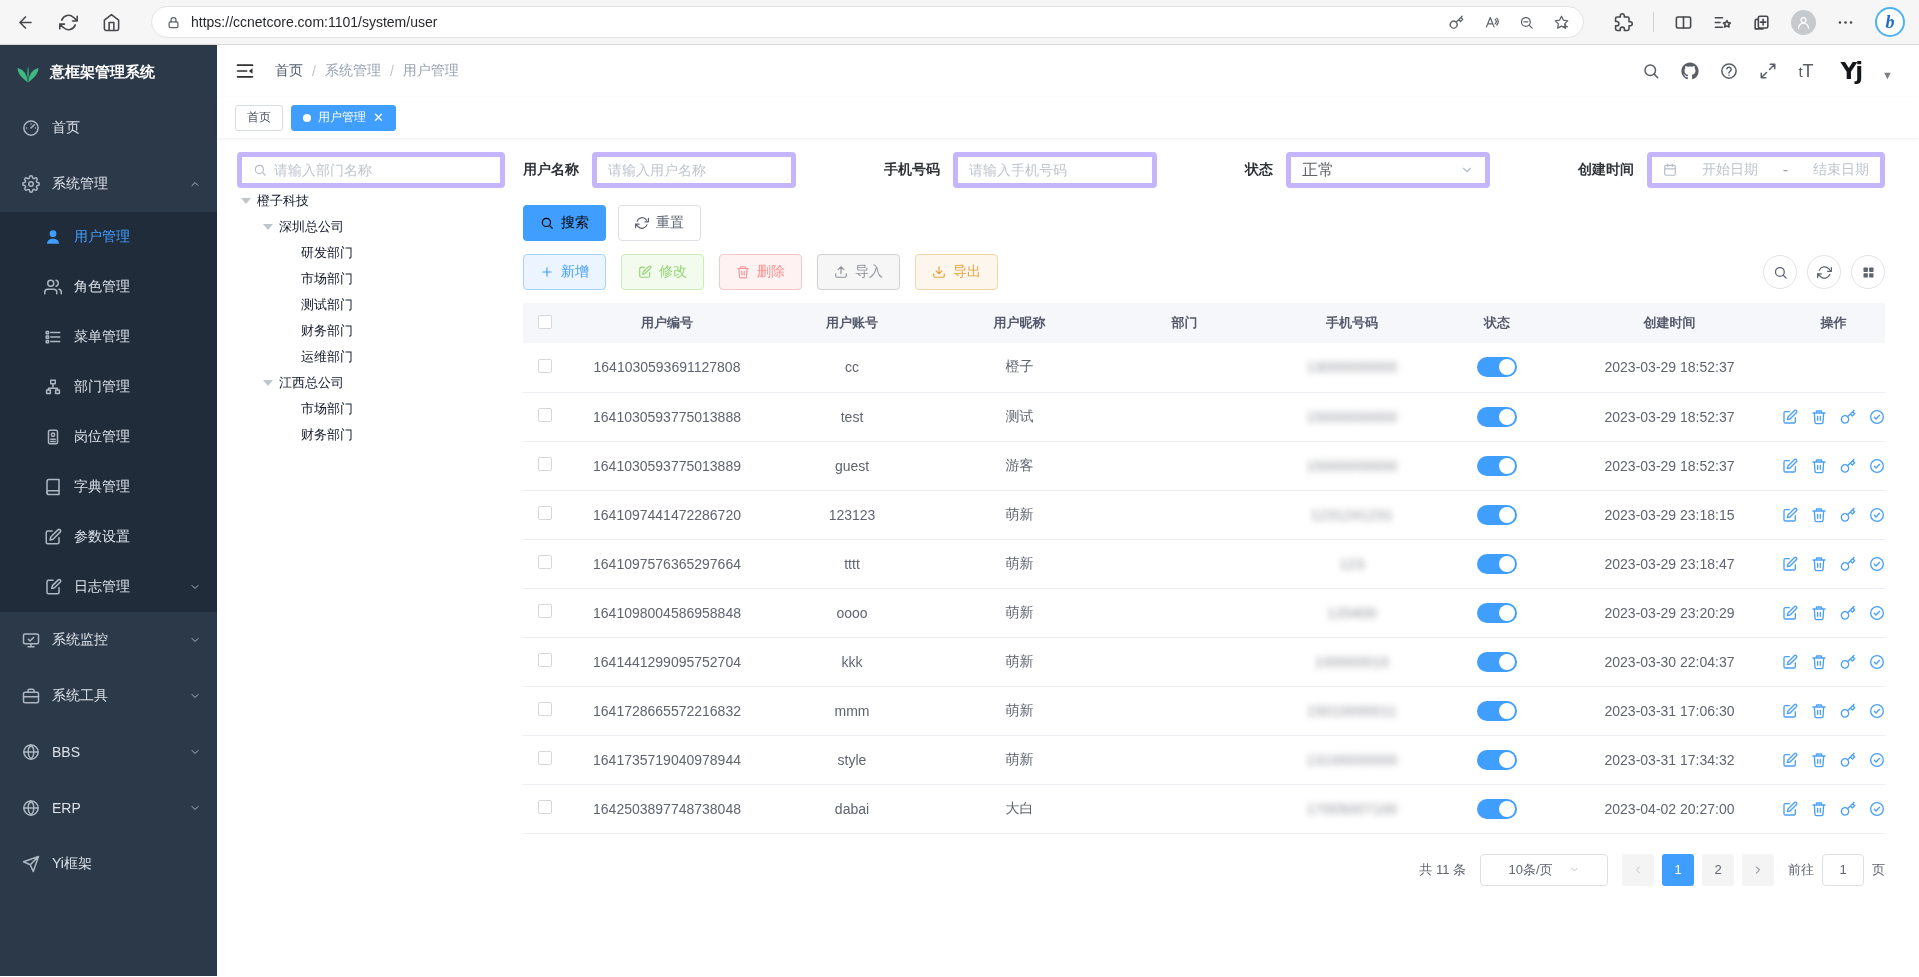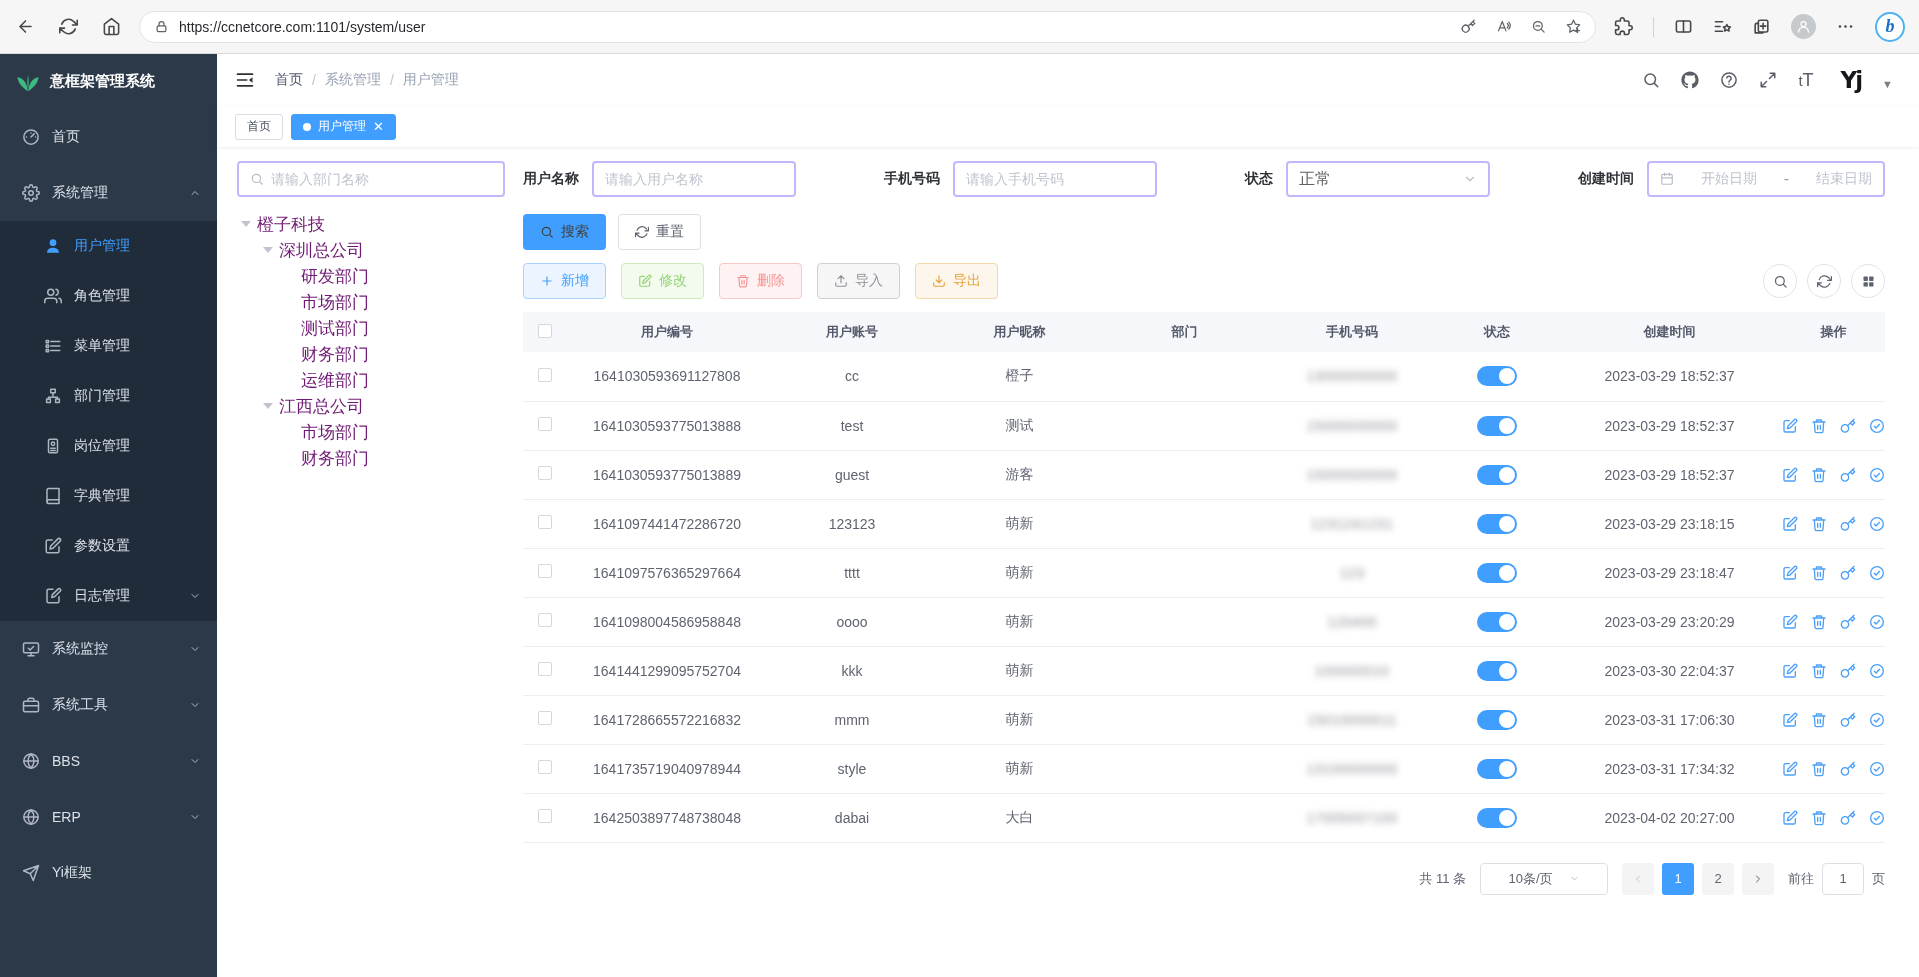--- a/index.html
+++ b/index.html
@@ -1,20 +1,20 @@
 <!DOCTYPE html>
 <html><head>
 <meta charset="utf-8">
 <style>
   *{box-sizing:border-box;margin:0;padding:0}
   html,body{width:1919px;height:977px;overflow:hidden}
   body{font-family:"Liberation Sans","DejaVu Sans",sans-serif;background:#fff;color:#303133}
   .ic{fill:none;stroke:currentColor;stroke-width:2;stroke-linecap:round;stroke-linejoin:round;display:block}
   
-  .browser{height:54px;background:#f6f6f7;border-bottom:1px solid #d9d9db;display:flex;align-items:center;padding:0 14px 0 16px;gap:8px}
+  .browser{height:45px;background:#f6f6f7;border-bottom:1px solid #d9d9db;display:flex;align-items:center;padding:0 14px 0 16px;gap:20px}
   .b-nav{display:flex;align-items:center;gap:24px;color:#46484b;margin-right:10px}
   .b-nav .ic{width:19px;height:19px}
   .url-pill{flex:1;height:32px;background:#fff;border:1px solid #e4e4e6;border-radius:16px;display:flex;align-items:center;padding:0 14px;gap:10px;min-width:0}
   .url-pill .ic{width:15px;height:15px;color:#5f6368}
   .url-text{flex:1;font-size:14px;color:#27292c;white-space:nowrap;overflow:hidden}
   .pill-icons{display:flex;align-items:center;gap:20px;color:#5f6368}
   .b-right{display:flex;align-items:center;gap:20px;color:#46484b;margin-left:10px}
   .b-right .ic{width:19px;height:19px}
   .vdiv{width:1px;height:20px;background:#d2d2d4}
   .avatar{width:25px;height:25px;border-radius:50%;background:#c6cacd;display:flex;align-items:center;justify-content:center;color:#fff}
@@ -49,42 +49,42 @@
   .caret{color:#7b7f87;font-size:11px;margin-top:8px}
   
   .tabsbar{height:41px;display:flex;align-items:center;gap:8px;padding:0 18px;box-shadow:0 1px 3px rgba(0,21,41,.08);flex-shrink:0;position:relative;z-index:2}
   .tab{height:26px;display:inline-flex;align-items:center;gap:7px;padding:0 11px;border:1px solid #d8dce5;border-radius:3px;background:#fff;color:#495060;font-size:12px;cursor:pointer}
   .tab.active{background:#409eff;border-color:#409eff;color:#fff}
   .tab .dot{width:8px;height:8px;border-radius:50%;background:#fff}
   .tab .x{font-size:13px;line-height:1}
   
   .content{flex:1;display:flex;gap:18px;padding:14px 34px 0 20px;min-height:0}
   .left-col{width:268px;flex-shrink:0}
-  .input-box{height:36px;border:2px solid #c4b5fd;border-radius:4px;display:flex;align-items:center;padding:0 11px;gap:7px;background:#fff}
+  .input-box{height:36px;border:5px solid #c4b5fd;border-radius:4px;display:flex;align-items:center;padding:0 11px;gap:7px;background:#fff}
   .input-box .ic{width:14px;height:14px;color:#b6bcc6;flex-shrink:0}
   .input-box input{border:none;outline:none;flex:1;font-size:14px;color:#606266;min-width:0;background:transparent;font-family:inherit}
   .input-box input::placeholder{color:#bfc4ce}
-  .tree{margin-top:14px;font-size:17px;color:#701a75}
+  .tree{font-size:13px;color:#0f172a}
   .tree-row{height:26px;display:flex;align-items:center;cursor:pointer}
   .tcaret{width:0;height:0;border:5px solid transparent;border-top:6px solid #c0c4cc;margin:4px 6px 0 0}
   .tcaret.hide{visibility:hidden}
   .right-col{flex:1;display:flex;flex-direction:column;min-width:0}
   .filter-row{display:flex;align-items:center;justify-content:space-between;flex-shrink:0}
   .fgroup{display:flex;align-items:center;gap:13px}
   .flabel{font-size:14px;font-weight:bold;color:#2f3338;white-space:nowrap}
   .w232{width:204px}
   .sel-value{flex:1;font-size:16px;color:#606266}
   .ph{color:#bfc4ce;font-size:14px}
   .date-box{width:238px;justify-content:space-between}
   .date-box .dsep{color:#9aa0aa}
   
   .btn-row{margin-top:17px;display:flex;gap:12px;flex-shrink:0}
   .btn{height:36px;padding:0 16px;border-radius:4px;border:1px solid transparent;display:inline-flex;align-items:center;gap:7px;font-size:14px;cursor:pointer;background:#fff}
   .btn .ic{width:14px;height:14px}
-  .btn-primary{background:#409eff;color:#404040}
+  .btn-primary{background:#409eff;color:#000000}
   .btn-plain{border-color:#dcdfe6;color:#5f6470}
   .toolbar{margin-top:13px;display:flex;align-items:center;gap:15px;flex-shrink:0}
   .btn-add{background:#ecf5ff;border-color:#a8d3ff;color:#409eff}
   .btn-edit{background:#f3faee;border-color:#cdeabb;color:#93d473}
   .btn-del{background:#fef2f2;border-color:#fbc6c6;color:#f79292}
   .btn-imp{background:#f6f6f7;border-color:#cfd0d3;color:#8f939a}
   .btn-exp{background:#fdf6ec;border-color:#f4d7a6;color:#e3a33e}
   .circle-btns{margin-left:auto;display:flex;gap:10px}
   .cbtn{width:34px;height:34px;border-radius:50%;border:1px solid #e2e3e8;background:#fff;display:flex;align-items:center;justify-content:center;color:#5d6370;cursor:pointer}
   .cbtn .ic{width:15px;height:15px}

